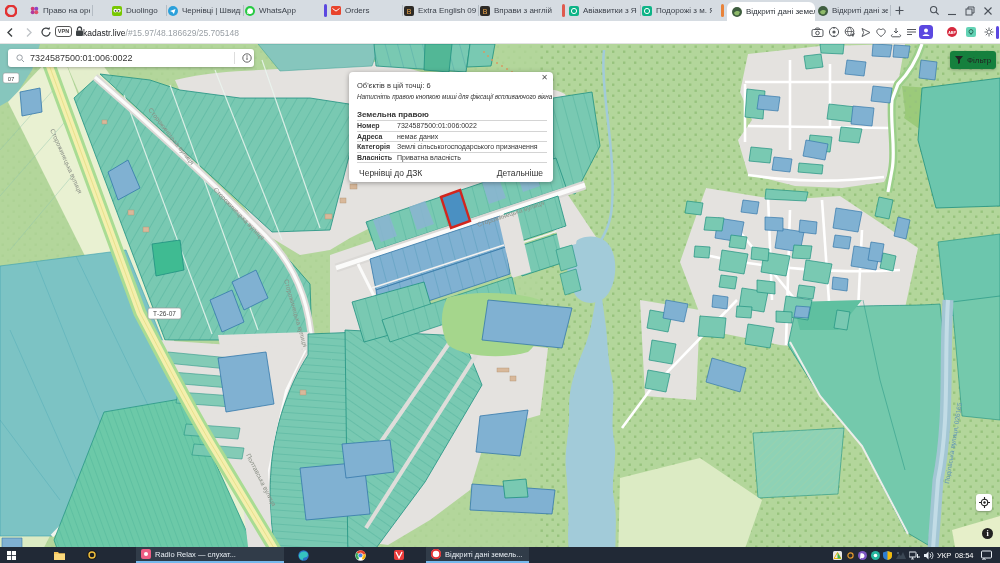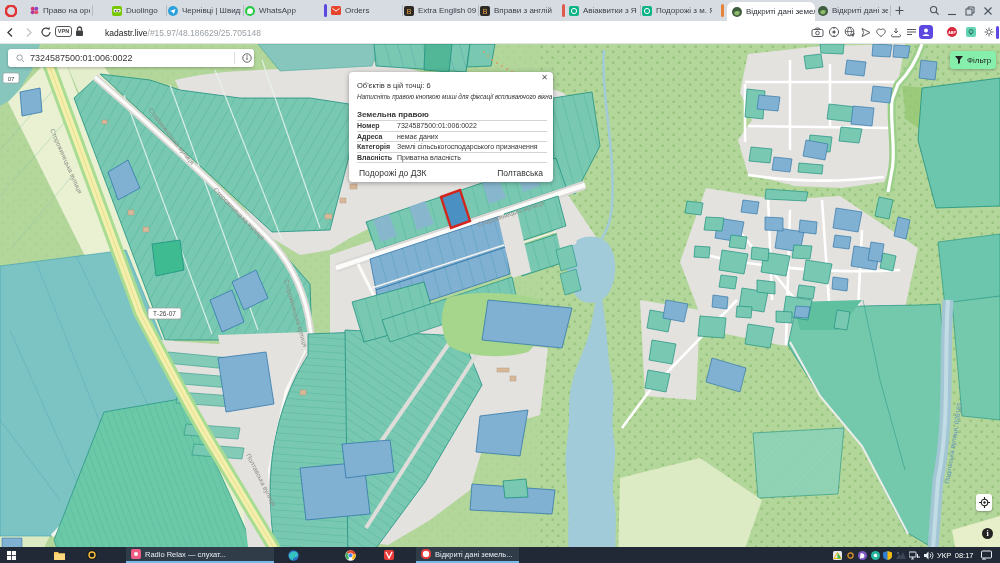--- a/index.html
+++ b/index.html
@@ -10,25 +10,25 @@
 .tab{position:absolute;top:0;height:21px;display:flex;align-items:center;font-size:8px;color:#3b414a;white-space:nowrap;overflow:hidden}
 .tab .ic{flex:0 0 auto;margin-right:4px}
 .sep{position:absolute;top:5px;width:1px;height:11px;background:#b4bcc4}
 .gbar{position:absolute;top:4px;width:3px;height:13px;border-radius:2px}
 #activetab{position:absolute;left:727px;top:2px;width:88px;height:19px;background:#fff;border-radius:6px 6px 0 0;display:flex;align-items:center;font-size:8px;color:#2b3138;overflow:hidden;white-space:nowrap}
 .wbtn{position:absolute;top:0;height:21px;width:24px;display:flex;align-items:center;justify-content:center;color:#4a5058}
 
 #toolbar{position:absolute;left:0;top:21px;width:1000px;height:23px;background:#fff;border-bottom:1px solid #e3e3e3}
 .tico{position:absolute;top:2px;width:18px;height:18px;display:flex;align-items:center;justify-content:center}
 #vpn{position:absolute;left:55px;top:5px;width:17px;height:11px;border:1px solid #555;border-radius:3px;font-size:5.5px;font-weight:bold;color:#444;text-align:center;line-height:9px}
-#url{position:absolute;left:105px;top:7px;font-size:8.5px;color:#202124}
+#url{position:absolute;left:83px;top:7px;font-size:8.5px;color:#202124}
 #url span{color:#9aa0a6}
 
 #search{position:absolute;left:8px;top:49px;width:246px;height:18px;background:#fff;border-radius:3px;box-shadow:0 1px 3px rgba(0,0,0,.25);font-size:9px;color:#333}
-#filtr{position:absolute;left:950px;top:51px;width:46px;height:18px;background:#86efac;border-radius:3px;box-shadow:0 1px 3px rgba(0,0,0,.25);font-size:8px;color:#222;display:flex;align-items:center;justify-content:center}
+#filtr{position:absolute;left:950px;top:51px;width:46px;height:18px;background:#15803d;border-radius:3px;box-shadow:0 1px 3px rgba(0,0,0,.25);font-size:8px;color:#222;display:flex;align-items:center;justify-content:center}
 #popup{position:absolute;left:349px;top:72px;width:204px;height:110px;background:#fff;border-radius:4px;box-shadow:0 1px 5px rgba(0,0,0,.35);font-size:7.5px;color:#333}
 #popup .x{position:absolute;right:5px;top:1px;font-size:8px;color:#555}
 #ptbl{position:absolute;left:8px;top:48px;width:190px;border-collapse:collapse}
 #ptbl td{border-top:1px solid #d4d4d4;padding:1px 0 1.5px 0;font-size:7px;vertical-align:top;white-space:nowrap}
 #ptbl tr:last-child td{border-bottom:1px solid #d4d4d4}
 #ptbl td:first-child{font-weight:bold;width:40px}
 #geo{position:absolute;left:976px;top:494px;width:16px;height:17px;background:#fff;border-radius:3px;box-shadow:0 1px 2px rgba(0,0,0,.3);display:flex;align-items:center;justify-content:center}
 #infob{position:absolute;left:982px;top:528px;width:11px;height:11px;background:#222;border-radius:50%;color:#fff;font-size:8px;font-weight:bold;text-align:center;line-height:11px;font-family:"Liberation Serif",serif}
 
 #taskbar{position:absolute;left:0;top:547px;width:1000px;height:16px;background:#212936;display:flex;align-items:center}
@@ -389,22 +389,22 @@
       <tr>
             <td>Категорія</td>
             <td>Землі сільськогосподарського призначення</td>
           </tr>
       <tr>
             <td>Власність</td>
             <td>Приватна власність</td>
           </tr>
     </tbody>
       </table>
-    <div class="abs" style="left:10px;top:96px;font-size:8.5px">Подорожі до ДЗК</div>
-    <div class="abs" style="right:10px;top:96px;font-size:8.5px">Полтавська</div>
+    <div class="abs" style="left:10px;top:96px;font-size:8.5px">Чернівці до ДЗК</div>
+    <div class="abs" style="right:10px;top:96px;font-size:8.5px">Детальніше</div>
   </div>
   <div id="geo">
       <svg width="11" height="11" viewBox="0 0 11 11">
         <circle cx="5.5" cy="5.5" r="3.2" fill="none" stroke="#222" stroke-width="1.1"></circle>
         <circle cx="5.5" cy="5.5" r="1.2" fill="#222"></circle>
         <path d="M5.5 0v2.2M5.5 8.8V11M0 5.5h2.2M8.8 5.5H11" stroke="#222" stroke-width="1.1"></path>
       </svg>
     </div>
   <div id="infob">i</div>
 
@@ -634,21 +634,21 @@
           <path d="M0 1h4l1 1.3h6V9H0z" fill="#f7c65a"></path>
           <path d="M0 3h11v6H0z" fill="#fcd97c"></path>
         </svg>
       </div>
     <div class="tbtn" style="margin-left:12px">
         <svg width="10" height="10" viewBox="0 0 10 10">
           <circle cx="5" cy="5" r="5" fill="#1d1d1d"></circle>
           <circle cx="5" cy="5" r="3" fill="none" stroke="#f2c03c" stroke-width="1.4"></circle>
         </svg>
       </div>
-    <div class="tbtn open" style="margin-left:24px;width:148px">
+    <div class="tbtn open" style="margin-left:34px;width:148px">
       <svg style="margin-right:4px" width="10" height="10" viewBox="0 0 10 10">
           <rect width="10" height="10" rx="2" fill="#ef5d84"></rect>
           <circle cx="5" cy="5" r="2" fill="#fff"></circle>
         </svg>
       Radio Relax — слухат...
     </div>
     <div class="tbtn" style="margin-left:9px">
         <svg width="11" height="11" viewBox="0 0 11 11">
           <circle cx="5.5" cy="5.5" r="5.2" fill="#2b74c8"></circle>
           <path d="M1 7a5 5 0 018-4.5C10.5 4 10 7 7.5 7.3 5 7.6 4.5 9 5 10.5A5.2 5.2 0 011 7z" fill="#35c3c0"></path>
@@ -706,20 +706,20 @@
       <svg width="11" height="9" viewBox="0 0 11 9">
           <rect x="0" y="1" width="7" height="5" rx=".5" fill="none" stroke="#e8eef4" stroke-width="1"></rect>
           <path d="M2 8h3M3.5 6v2" stroke="#e8eef4" stroke-width=".8"></path>
           <path d="M8.5 3v4M10 5v2" stroke="#e8eef4" stroke-width="1"></path>
         </svg>
       <svg width="10" height="9" viewBox="0 0 10 9">
           <path d="M0 3h2l2.5-2.5v8L2 6H0z" fill="#e8eef4"></path>
           <path d="M6 2.5a3 3 0 010 4M7.5 1a5 5 0 010 7" stroke="#e8eef4" stroke-width=".9" fill="none"></path>
         </svg>
       <span>УКР</span>
-      <span>08:17</span>
+      <span>08:54</span>
       <svg style="margin-left:4px" width="11" height="10" viewBox="0 0 11 10">
           <rect x=".5" y="1" width="10" height="7" rx="1" fill="none" stroke="#e8eef4" stroke-width="1"></rect>
           <path d="M3 8l-1.5 2h3z" fill="#222b36" stroke="#e8eef4" stroke-width=".8"></path>
         </svg>
     </div>
   </div>
 </div>
 
 </body></html>

